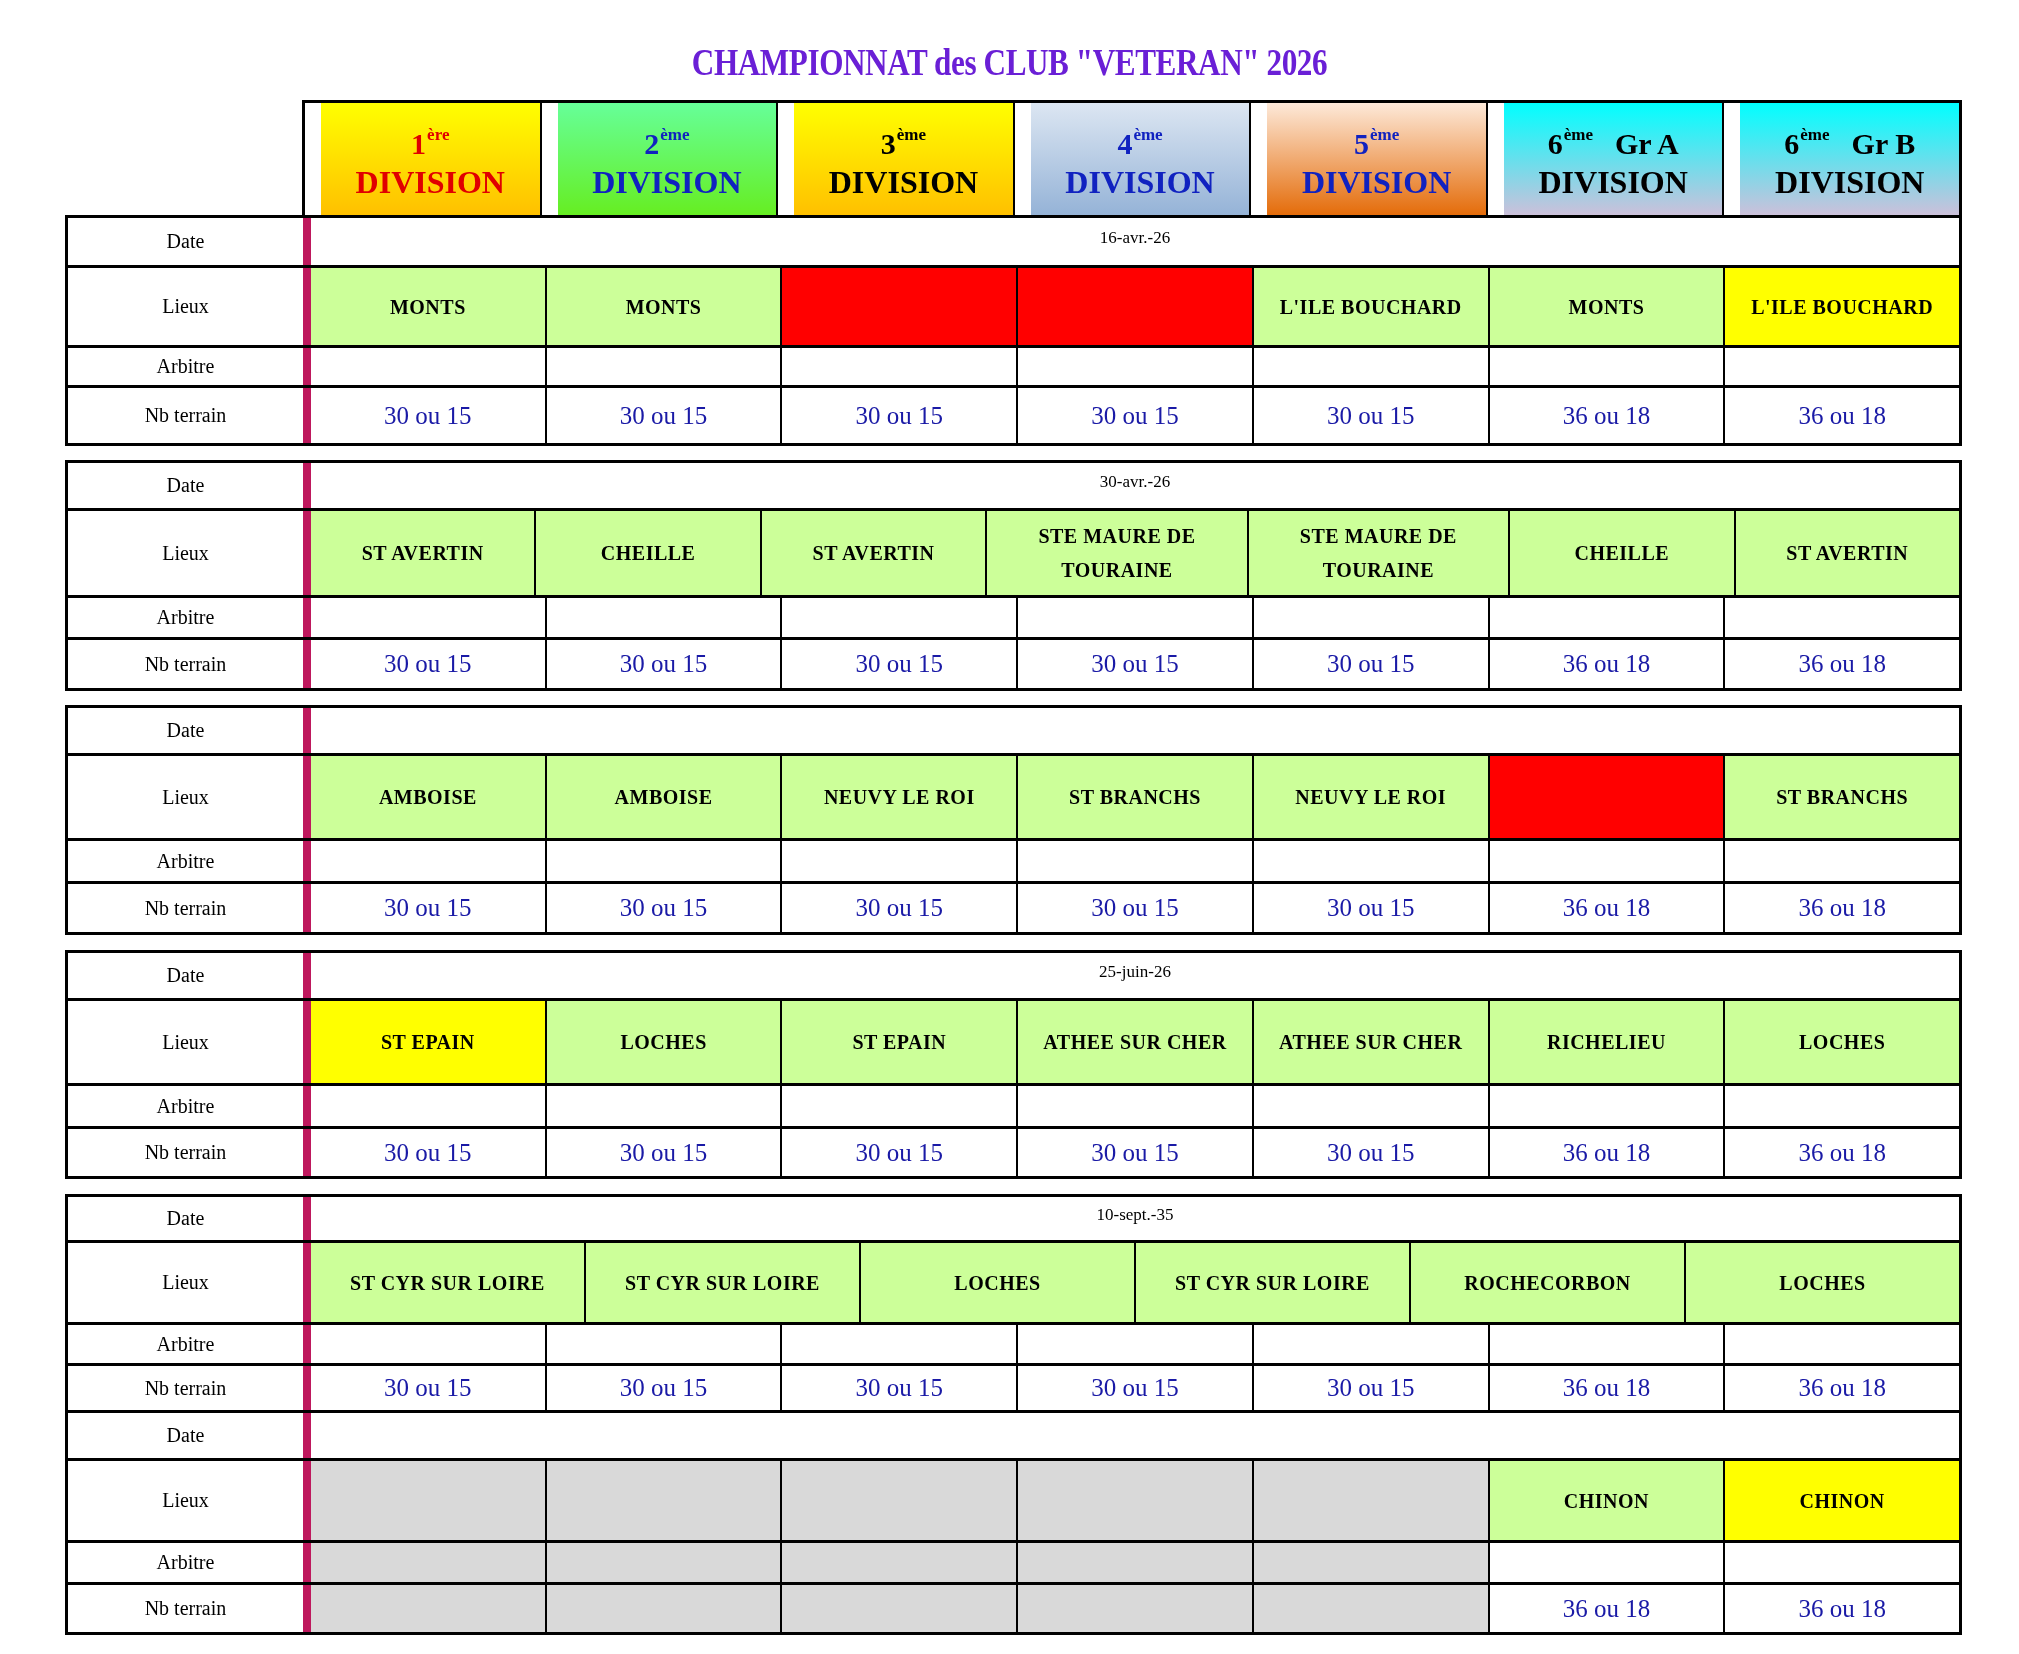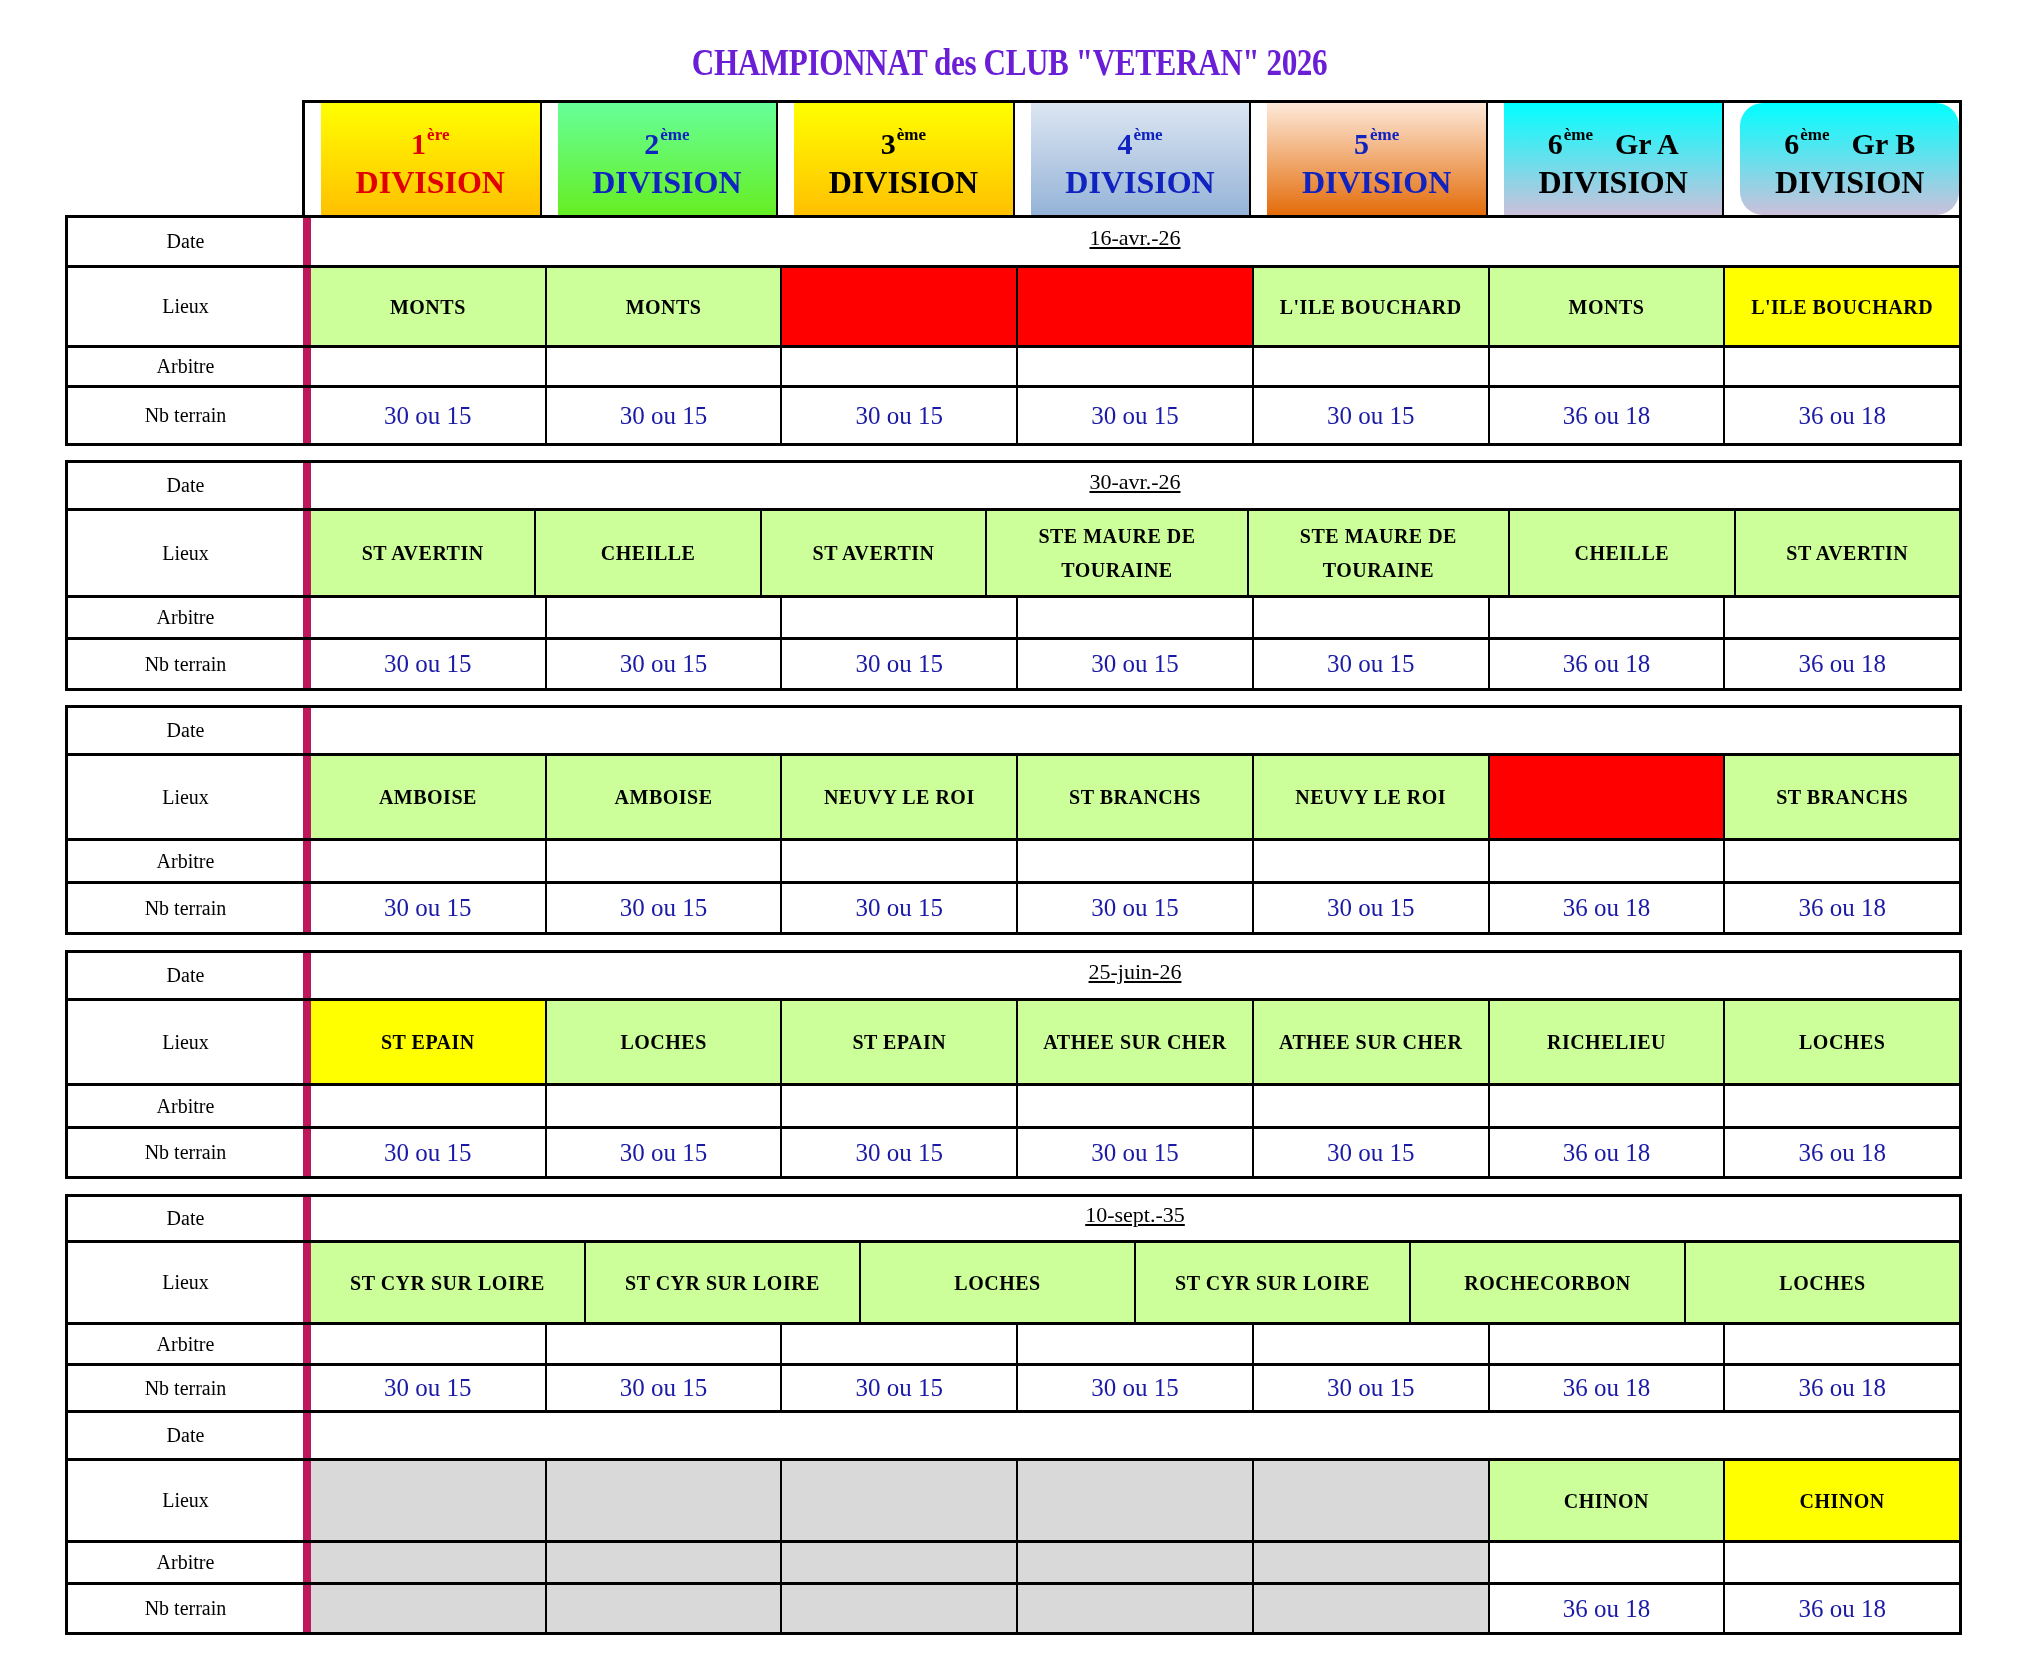--- a/index.html
+++ b/index.html
@@ -14,21 +14,21 @@
            align-items: center; justify-content: center; font-weight: bold; margin-left: 16px; }
   .hcell:last-child { border-right: none; }
   .hnum { font-size: 30px; line-height: 34px; height: 38px; white-space: nowrap; }
   .hnum sup { font-size: 17px; vertical-align: 14px; margin-left: 1px; }
   .hdiv { font-size: 32px; line-height: 36px; margin-top: 8px; }
   .block { position: absolute; left: 65px; width: 1897px; border: 3px solid #000; box-sizing: border-box; }
   .row { display: flex; border-bottom: 3px solid #000; box-sizing: border-box; }
   .row:last-child { border-bottom: none; }
   .label { width: 235px; flex: none; border-right: 8px solid #be185d; display: flex; align-items: center;
            justify-content: center; font-size: 20px; }
-  .date { flex: 1; display: flex; align-items: center; justify-content: center; font-size: 22px; padding-bottom: 8px; text-decoration: underline; }
+  .date { flex: 1; display: flex; align-items: center; justify-content: center; font-size: 17px; padding-bottom: 8px; }
   .cell { flex: 1; border-right: 2px solid #000; display: flex; align-items: center; justify-content: center;
           text-align: center; box-sizing: border-box; }
   .cell:last-child { border-right: none; }
   .lieu { font-weight: bold; font-size: 20px; line-height: 34px; letter-spacing: 0.5px; padding: 0 2px; }
   .nb { color: #1a1aa6; font-size: 25px; }
   .green { background: #ccff99; }
   .red { background: #ff0000; }
   .yellow { background: #ffff00; }
   .grey { background: #d9d9d9; }
   .white { background: #ffffff; }
@@ -56,21 +56,21 @@
       <div class="hdiv">DIVISION</div>
     </div>
     <div class="hcell" style="background: linear-gradient(rgb(253, 233, 217), rgb(228, 108, 10)); color: rgb(16, 34, 192);">
       <div class="hnum"><span>5</span><sup>ème</sup></div>
       <div class="hdiv">DIVISION</div>
     </div>
     <div class="hcell" style="background: linear-gradient(rgb(0, 255, 255), rgb(204, 192, 218)); color: rgb(0, 0, 0);">
       <div class="hnum"><span>6</span><sup>ème</sup><span style="margin-left:22px">Gr A</span></div>
       <div class="hdiv">DIVISION</div>
     </div>
-    <div class="hcell" style="background: linear-gradient(rgb(0, 255, 255), rgb(204, 192, 218)); color: rgb(0, 0, 0); border-radius: 23px;">
+    <div class="hcell" style="background: linear-gradient(rgb(0, 255, 255), rgb(204, 192, 218)); color: rgb(0, 0, 0);">
       <div class="hnum"><span>6</span><sup>ème</sup><span style="margin-left:22px">Gr B</span></div>
       <div class="hdiv">DIVISION</div>
     </div>
   </div>
 
 <div id="blocks">
     <div class="block" style="top: 215px;">
       <div class="row" style="height:50px">
         <div class="label">Date</div>
         <div class="date">16-avr.-26</div>

